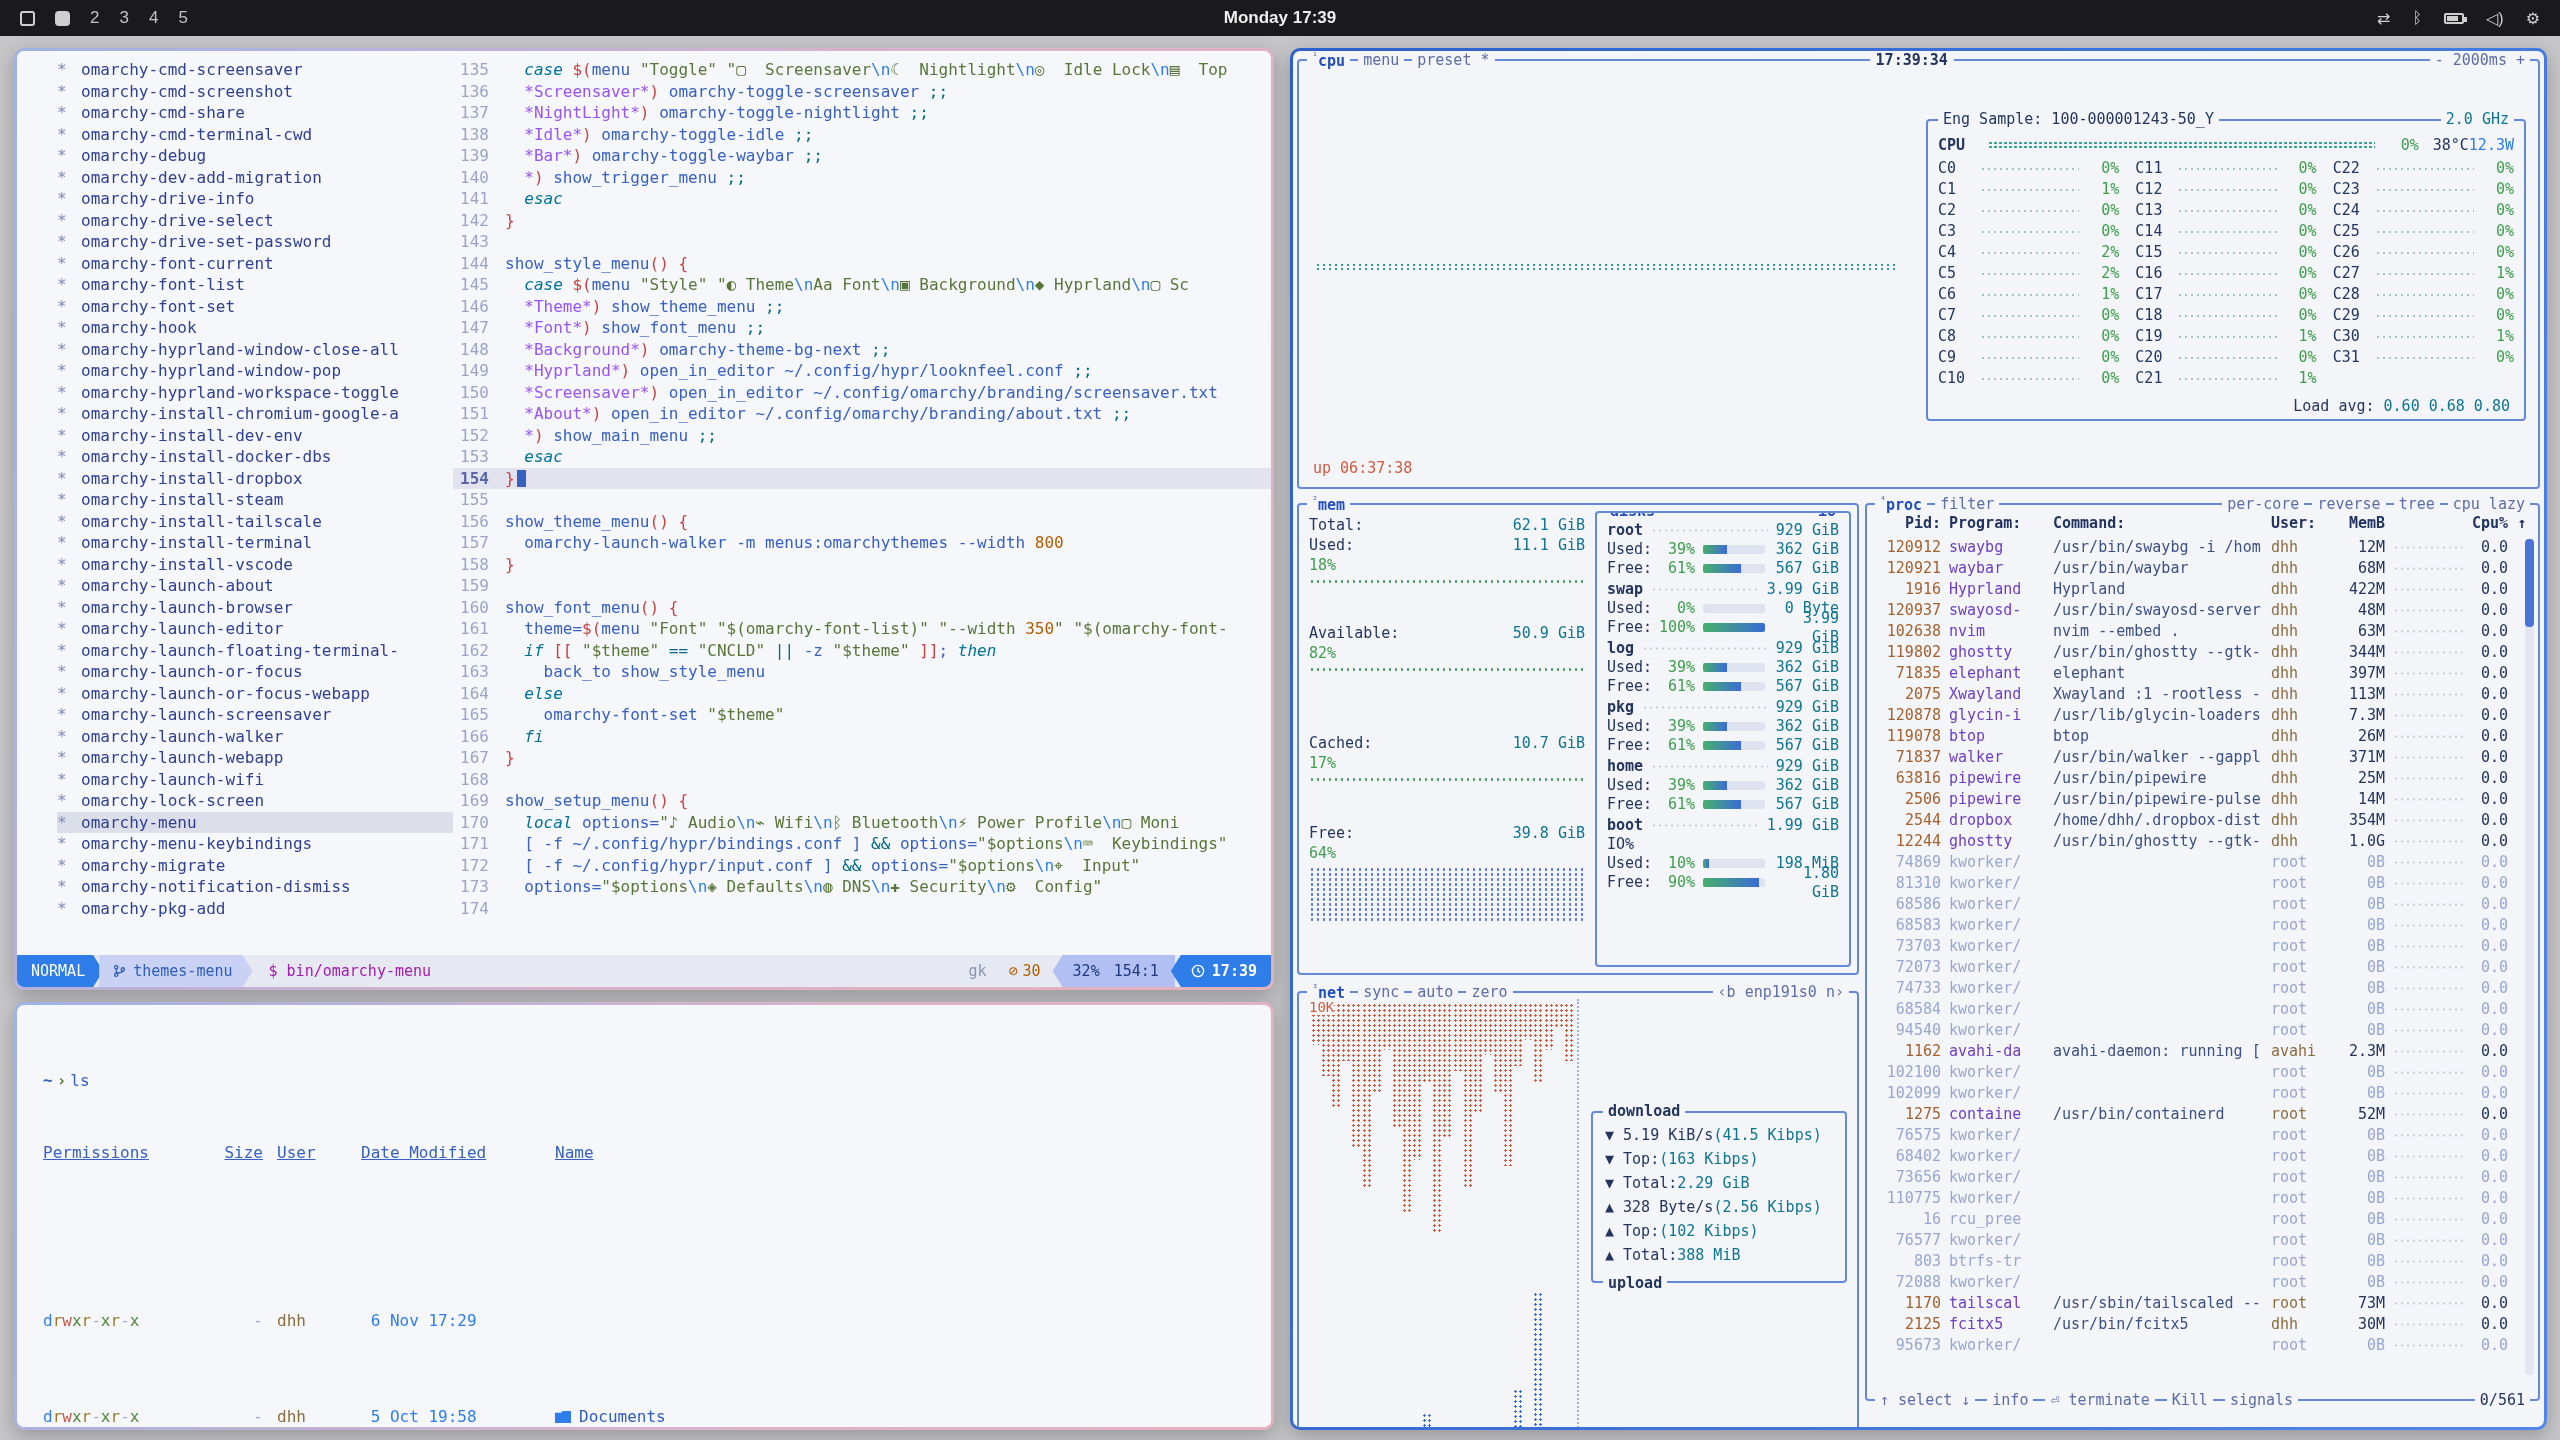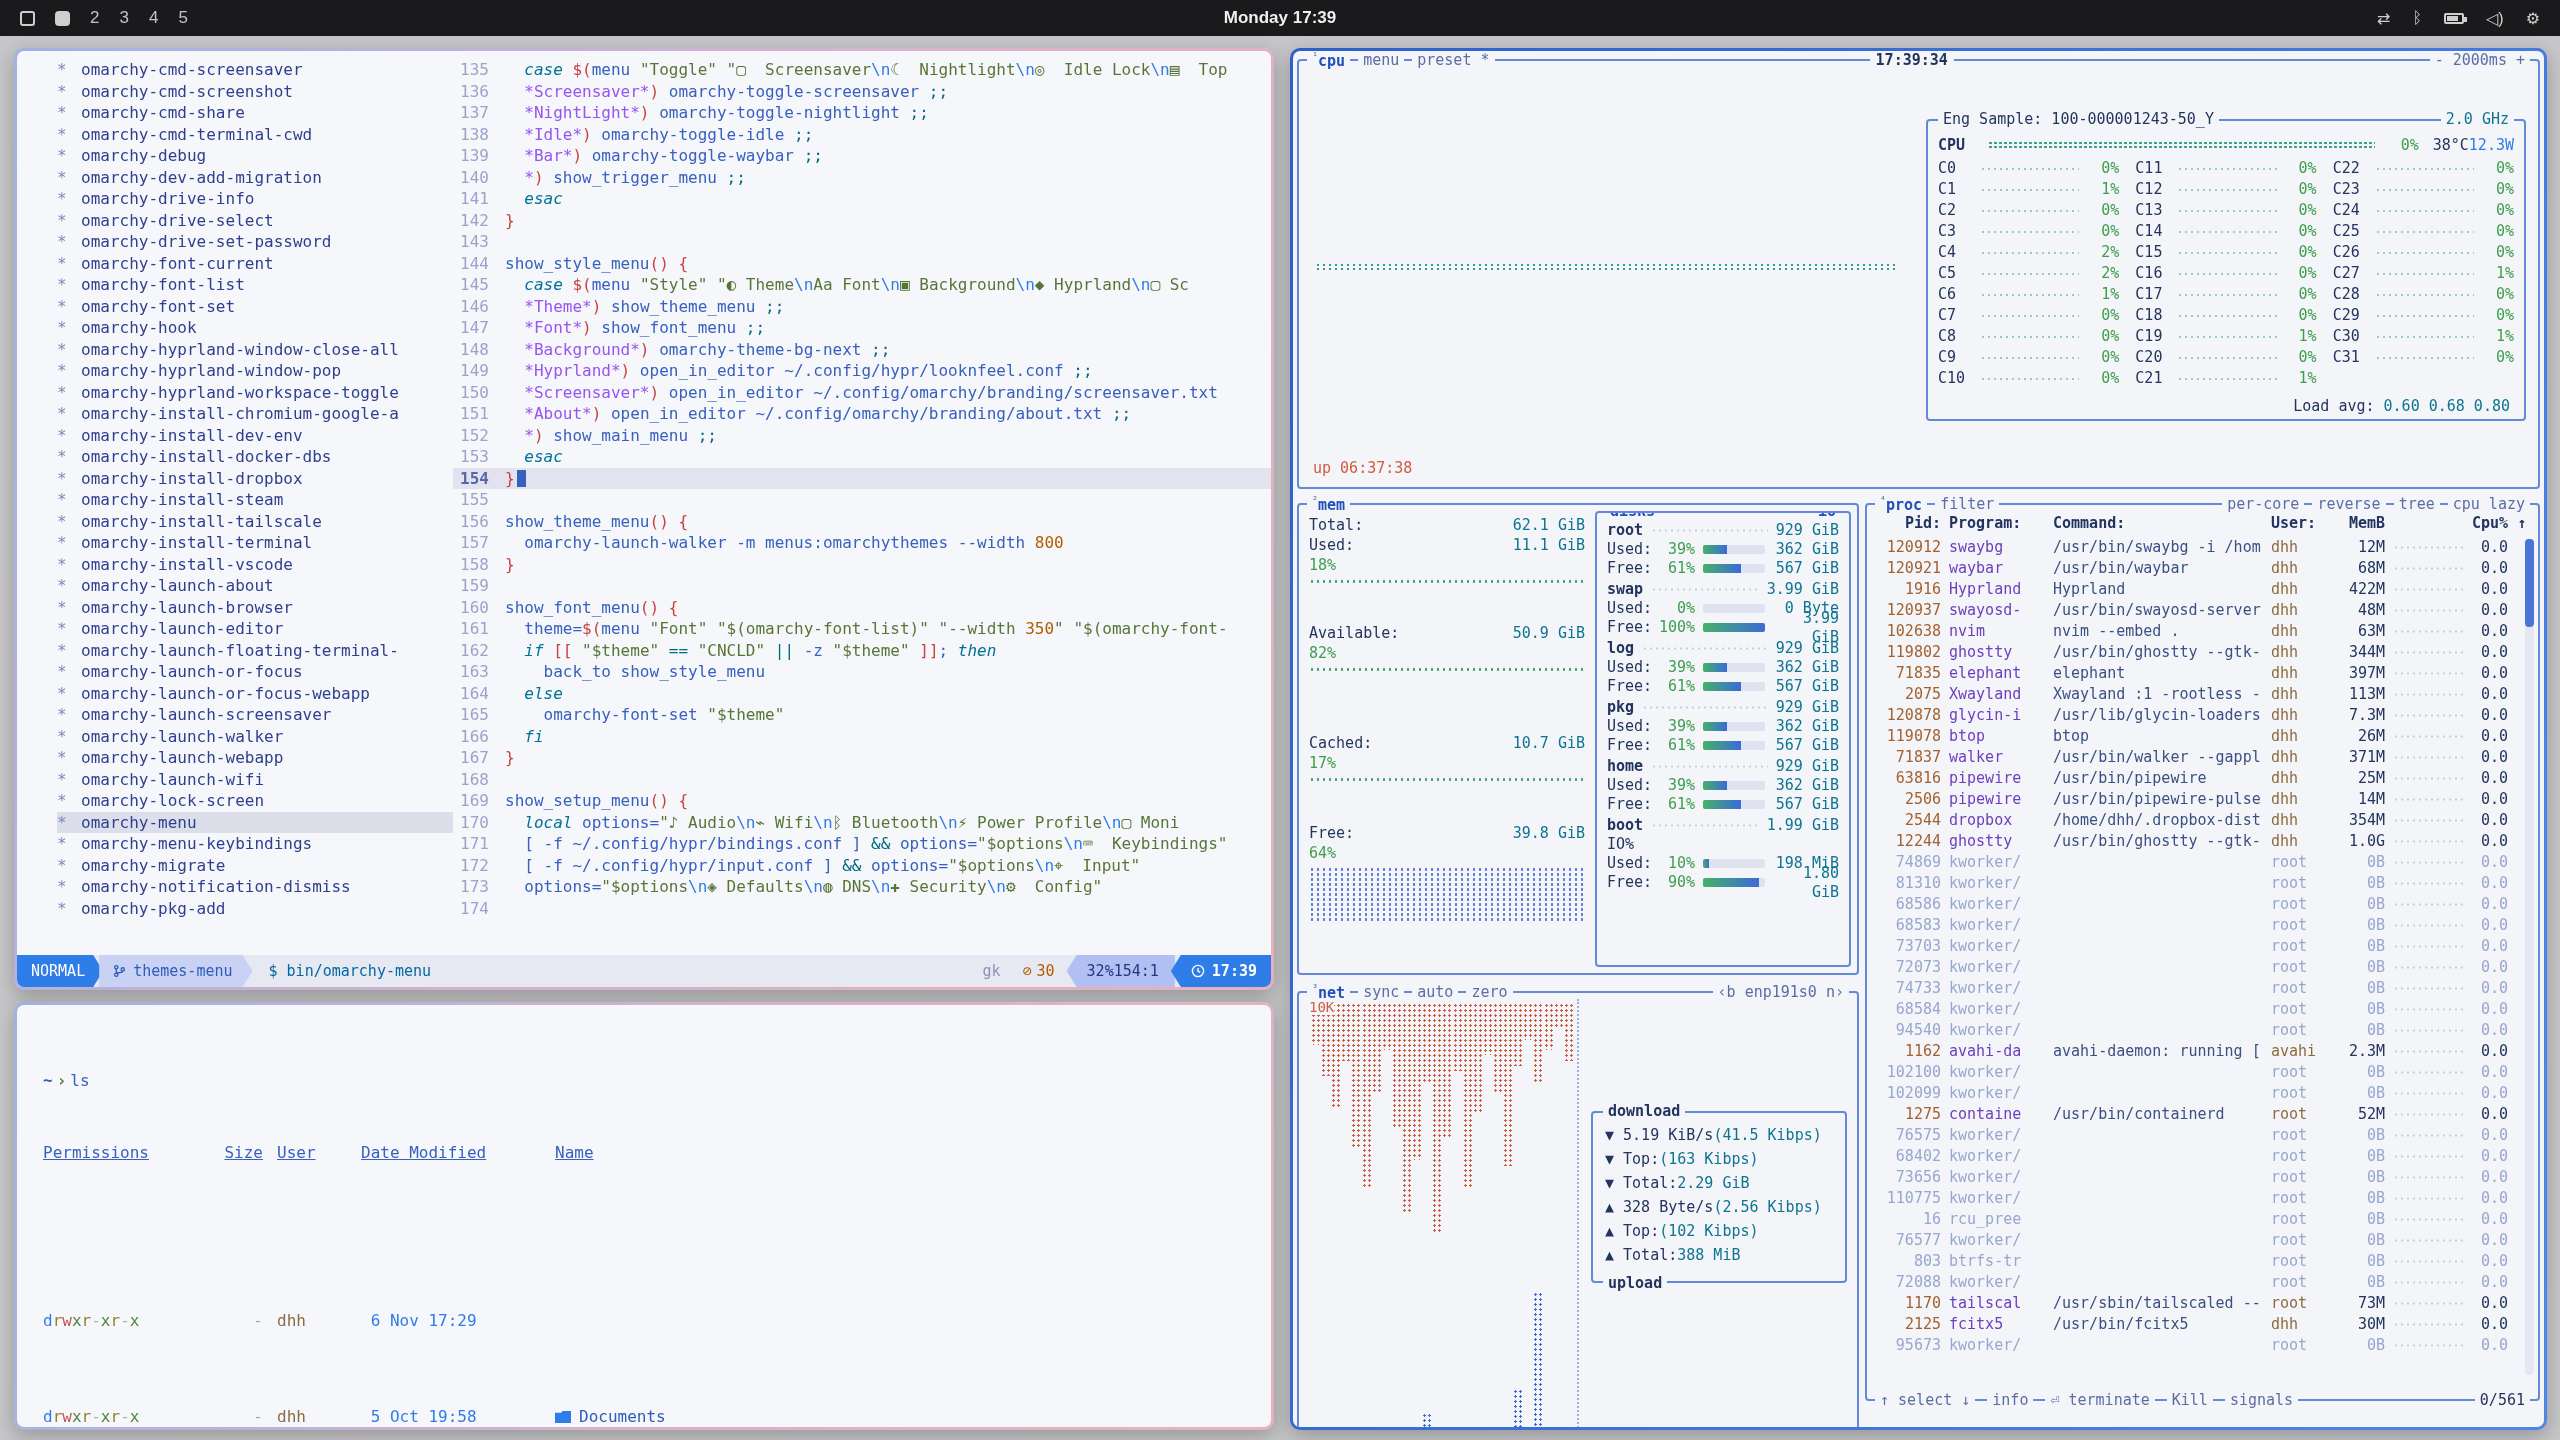--- a/index.html
+++ b/index.html
@@ -40,25 +40,25 @@
   .cl.current .ln{color:#5a66a8;font-weight:bold}
   .code{flex:1;overflow:hidden}
   .cl.current .code::after{content:"";display:inline-block;width:9px;height:17px;background:#3760bf;vertical-align:-3px;margin-left:2px}
   .tk-t{color:#3760bf}.tk-k{color:#007197;font-style:italic}.tk-s{color:#587539}
   .tk-p{color:#9854f1}.tk-n{color:#b15c00}.tk-b{color:#c64343}.tk-d{color:#006a83}.tk-e{color:#2e7de9}
 
   .sb{display:flex;height:32px;flex:none;font-size:15px;align-items:stretch;background:#e6e8f2;color:#4a5482}
   .sb>div{display:flex;align-items:center}
   .sb-mode{background:#2e7de9;color:#fff;font-weight:normal;padding:0 18px 0 14px;clip-path:polygon(0 0,calc(100% - 10px) 0,100% 50%,calc(100% - 10px) 100%,0 100%)}
   .sb-branch{background:#c9d2f4;color:#2e5cb8;padding:0 20px 0 14px;gap:7px;margin-left:-4px;clip-path:polygon(0 0,calc(100% - 10px) 0,100% 50%,calc(100% - 10px) 100%,0 100%)}
-  .sb-file{padding:0 16px;color:#0369a1}
+  .sb-file{padding:0 16px;color:#a21caf}
   .sb-spacer{flex:1}
   .sb-keys{color:#8b92b5;padding:0 10px}
   .sb-diag{color:#b15c00;gap:5px;padding:0 12px}
-  .sb-pos{background:#b1bff3;color:#20397f;padding:0 16px 0 20px;clip-path:polygon(0 50%,10px 0,100% 0,100% 100%,10px 100%)}
+  .sb-pos{background:#b1bff3;color:#20397f;padding:0 16px 0 20px;gap:14px;clip-path:polygon(0 50%,10px 0,100% 0,100% 100%,10px 100%)}
   .sb-time{background:#2e7de9;color:#fff;font-weight:bold;padding:0 14px 0 20px;gap:7px;margin-left:-4px;clip-path:polygon(0 50%,10px 0,100% 0,100% 100%,10px 100%)}
 
   
   .term{padding:16px 26px;font-size:16px;line-height:24px;color:#3760bf;white-space:pre}
   .t-row{display:flex;gap:14px}
   .t-cwd{color:#2e5cb8;font-weight:bold}
   .t-ch{color:#587539;font-weight:bold;margin:0 4px}
   .t-cmd{color:#3760bf}
   .t-head span{text-decoration:underline;color:#3760bf}
   .c-perms{width:150px;flex:none}

